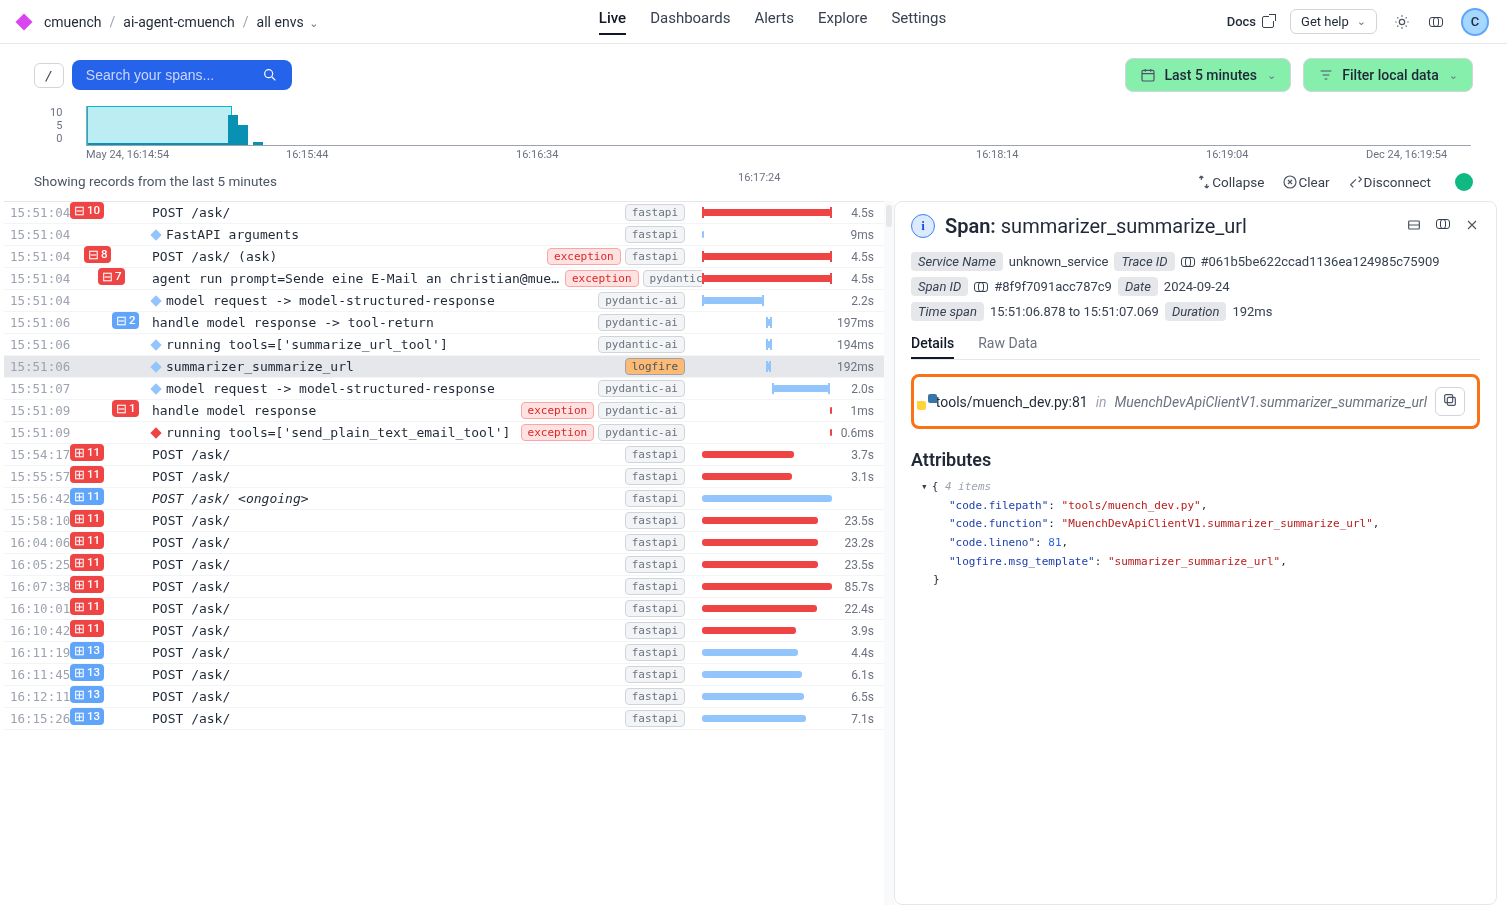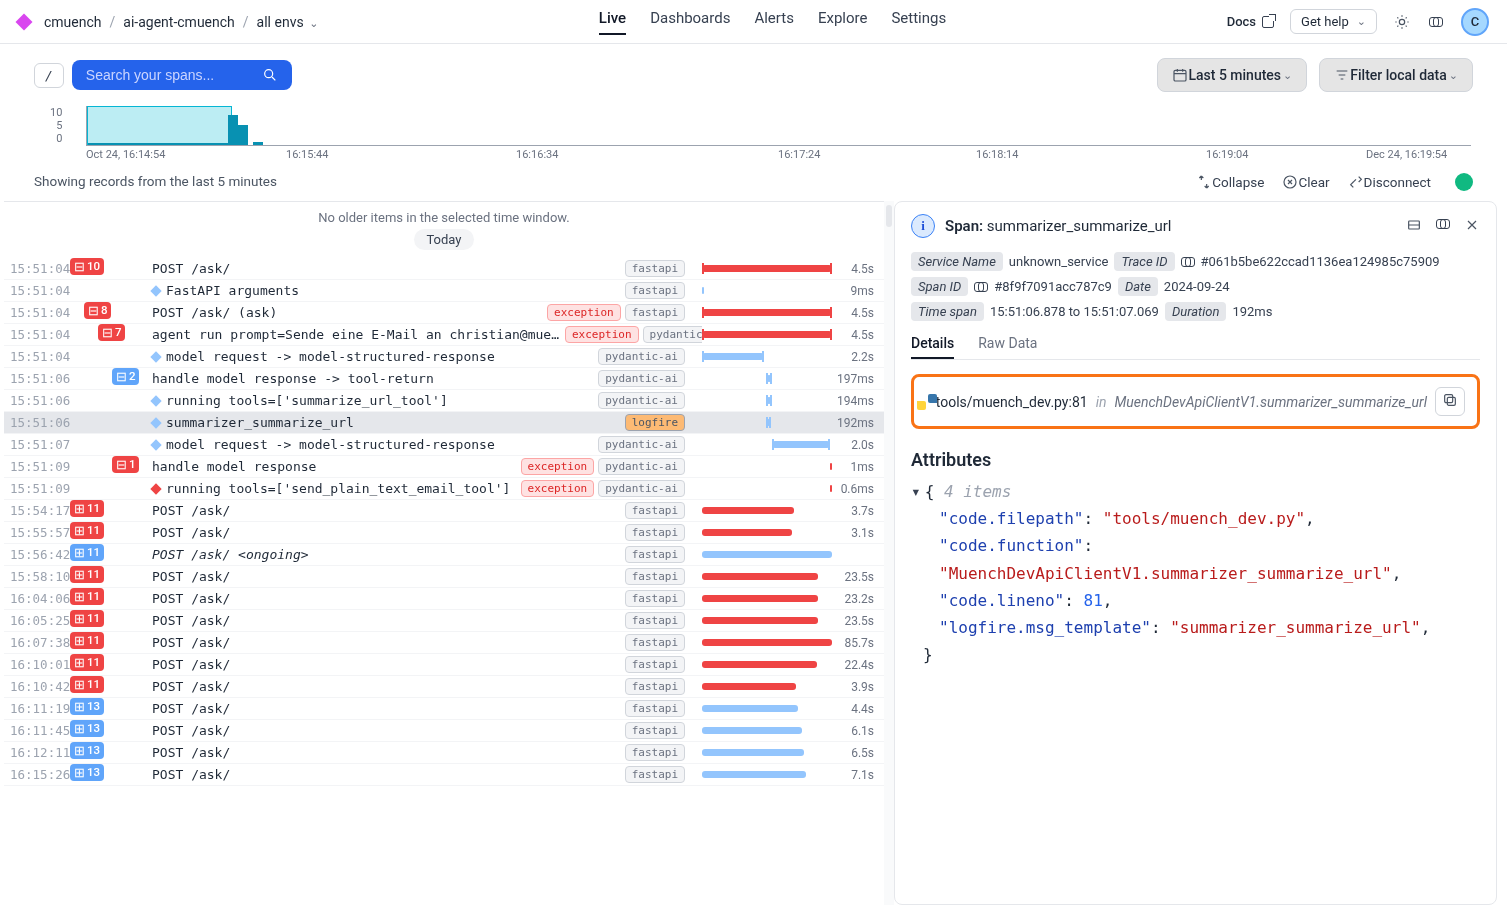--- a/index.html
+++ b/index.html
@@ -19,21 +19,21 @@
 .icon-btn { width: 18px; height: 18px; display: inline-flex; align-items: center; justify-content: center; color: #4b5563; cursor: pointer; }
 .avatar { width: 28px; height: 28px; border-radius: 50%; background: #a5d8ff; display: flex; align-items: center; justify-content: center; font-weight: 500; border: 2px solid #60a5fa; }
 
 .toolbar { display: flex; align-items: center; justify-content: space-between; padding: 14px 34px; }
 .toolbar-left { display: flex; align-items: center; gap: 8px; }
 .slash-key { border: 1px solid #d1d5db; border-radius: 6px; padding: 4px 10px; font-family: monospace; font-style: italic; color: #374151; background: #fff; }
 .search { display: flex; align-items: center; background: #2563eb; color: #fff; border-radius: 8px; padding: 7px 14px; width: 220px; justify-content: space-between; }
 .search input { background: transparent; border: none; color: #fff; outline: none; font-size: 14px; width: 160px; }
 .search input::placeholder { color: #cbd5ff; }
 .toolbar-right { display: flex; gap: 12px; }
-.pill-btn { border: 1px solid #d1d5db; border-radius: 8px; padding: 8px 14px; display: flex; align-items: center; background: #e5e5e5; cursor: pointer; font-size: 14px; font-weight: 500; }
+.pill-btn { border: 1px solid #d1d5db; border-radius: 8px; padding: 8px 14px; display: flex; align-items: center; gap: 8px; background: #86efac; cursor: pointer; font-size: 14px; font-weight: 500; }
 
 .timeline { padding: 0 36px; position: relative; }
 .tl-ylabels { position: absolute; left: 50px; top: 0; font-size: 11px; color: #6b7280; text-align: right; line-height: 13px; }
 .tl-chart { margin-left: 50px; height: 40px; position: relative; border-bottom: 1px solid #9ca3af; border-left: 1px solid #9ca3af; }
 .tl-sel { position: absolute; left: 0; top: 0; height: 39px; background: rgba(34,197,216,.3); border: 1px solid #06b6d4; }
 .tl-bar { position: absolute; bottom: 0; width: 10px; background: #0891b2; }
 .tl-xlabels { display: flex; margin-left: 50px; font-size: 11px; color: #6b7280; margin-top: 2px; position: relative; height: 15px; }
 .tl-xlabels span { position: absolute; }
 
 .statusbar { display: flex; justify-content: space-between; padding: 10px 34px; font-size: 13.5px; color: #4b5563; }
@@ -70,42 +70,42 @@
 .bar.cap::before, .bar.cap::after { content: ''; position: absolute; width: 2px; height: 11px; top: -2px; background: inherit; }
 .bar.cap::before { left: 0; } .bar.cap::after { right: 0; }
 .row-dur { width: 52px; text-align: right; color: #6b7280; font-size: 12px; padding-right: 10px; flex-shrink: 0; }
 
 .splitter { width: 10px; background: #f9fafb; display: flex; align-items: flex-start; justify-content: center; padding-top: 4px; cursor: col-resize; }
 .splitter-handle { width: 6px; height: 22px; background: #e5e7eb; border-radius: 3px; }
 
 .detail-panel { flex: 1; border: 1px solid #e5e7eb; border-radius: 8px; margin-right: 10px; padding: 12px 16px; overflow-y: auto; }
 .detail-head { display: flex; align-items: center; gap: 10px; margin-bottom: 14px; }
 .info-circle { width: 24px; height: 24px; border-radius: 50%; background: #dbeafe; border: 1.5px solid #3b82f6; display: flex; align-items: center; justify-content: center; color: #1d4ed8; font-weight: bold; font-size: 13px; font-family: serif; }
-.detail-title { font-size: 15px; }
+.detail-title { font-size: 20px; }
 .detail-title b { font-weight: 600; }
 .detail-icons { margin-left: auto; display: flex; gap: 14px; color: #374151; }
 .meta-tags { display: flex; flex-wrap: wrap; gap: 6px; margin-bottom: 14px; font-size: 13px; }
 .meta-tags .pair { display: flex; align-items: center; gap: 6px; }
 .meta-key { background: #e5e7eb; padding: 2px 7px; border-radius: 4px; font-style: italic; color: #374151; font-size: 13px; }
 .meta-val { color: #374151; }
 .link-ic { width: 14px; height: 10px; display: inline-block; position: relative; }
 .link-ic::before, .link-ic::after { content: ''; position: absolute; width: 8px; height: 8px; border: 1.5px solid #374151; border-radius: 3px; }
 .link-ic::before { left: 0; top: 0; } .link-ic::after { right: 0; top: 0; }
 .detail-tabs { display: flex; gap: 24px; border-bottom: 1px solid #e5e7eb; margin-bottom: 14px; font-size: 14px; }
 .dtab { padding-bottom: 6px; cursor: pointer; color: #6b7280; }
 .dtab.active { color: #111827; border-bottom: 2px solid #111827; font-weight: 500; }
 .code-card { border: 3px solid #f97316; border-radius: 8px; padding: 10px 12px; display: flex; align-items: center; gap: 8px; font-size: 14px; margin-bottom: 20px; }
 .py-logo { width: 16px; height: 16px; position: relative; }
 .py-logo::before { content: ''; position: absolute; width: 9px; height: 9px; background: #3776ab; border-radius: 2px 2px 0 2px; top: 0; left: 2px; }
 .py-logo::after { content: ''; position: absolute; width: 9px; height: 9px; background: #ffd43b; border-radius: 0 2px 2px 2px; bottom: 0; right: 2px; }
 .code-card .in { color: #9ca3af; font-style: italic; }
 .code-card .fn { color: #6b7280; font-style: italic; }
 .copy-btn { margin-left: auto; border: 1px solid #d1d5db; border-radius: 6px; padding: 4px 6px; cursor: pointer; }
 .section-h { font-size: 18px; font-weight: 600; margin-bottom: 8px; }
-.json-view { font-family: monospace; font-size: 16px; line-height: 1.7; }
+.json-view { font-family: monospace; font-size: 11px; line-height: 1.7; margin-left: 10px; }
 .json-toggle { color: #374151; margin-right: 4px; cursor: pointer; }
 .json-comment { color: #9ca3af; font-style: italic; }
 .json-k { color: #1e40af; }
 .json-s { color: #b91c1c; }
 .json-n { color: #2563eb; }
 .json-line { padding-left: 28px; }
 svg.ic { width: 16px; height: 16px; stroke: #4b5563; stroke-width: 1.8; fill: none; }
 </style>
 </head>
 <body>
@@ -198,24 +198,24 @@
       <div class="tl-bar" style="left: 91px; height: 2px;"></div>
       <div class="tl-bar" style="left: 101px; height: 2px;"></div>
       <div class="tl-bar" style="left: 111px; height: 2px;"></div>
       <div class="tl-bar" style="left: 121px; height: 2px;"></div>
       <div class="tl-bar" style="left: 131px; height: 2px;"></div>
       <div class="tl-bar" style="left: 141px; height: 30px;"></div>
       <div class="tl-bar" style="left: 151px; height: 20px;"></div>
       <div class="tl-bar" style="left: 166px; height: 3px;"></div>
     </div>
   <div class="tl-xlabels" id="tl-x">
-      <span style="left: 0px;">Oct 24, 16:14:54</span>
+      <span style="left: 0px;">May 24, 16:14:54</span>
       <span style="left: 200px;">16:15:44</span>
       <span style="left: 430px;">16:16:34</span>
-      <span style="left: 692px;">16:17:24</span>
+      <span style="left: 652px; margin-top: 23px;">16:17:24</span>
       <span style="left: 890px;">16:18:14</span>
       <span style="left: 1120px;">16:19:04</span>
       <span style="left: 1280px;">Dec 24, 16:19:54</span>
     </div>
 </div>
 
 <div class="statusbar">
   <span>Showing records from the last 5 minutes</span>
   <div class="status-right">
     <span class="status-item">
@@ -236,24 +236,20 @@
           <path d="M8 12l-4 4 4 4M16 4l4 4-4 4M4 16l8-8"></path>
         </svg>
         <span>Disconnect</span>
       </span>
     <span class="green-dot"></span>
   </div>
 </div>
 
 <div class="main">
   <div class="trace-panel">
-    <div class="trace-header">
-      <div>No older items in the selected time window.</div>
-      <span class="today-chip">Today</span>
-    </div>
     <div id="rows">
         <div class="row">
           <span class="row-time">15:51:04</span>
           <span class="row-tree" style="padding-left: 0px;"><span class="badge red"><span class="pm">⊟</span>10</span></span>
           <span class="row-msg">
             <span>POST /ask/</span>
             <span class="row-tags">
               <span class="tag fastapi">fastapi</span>
             </span>
           </span>

